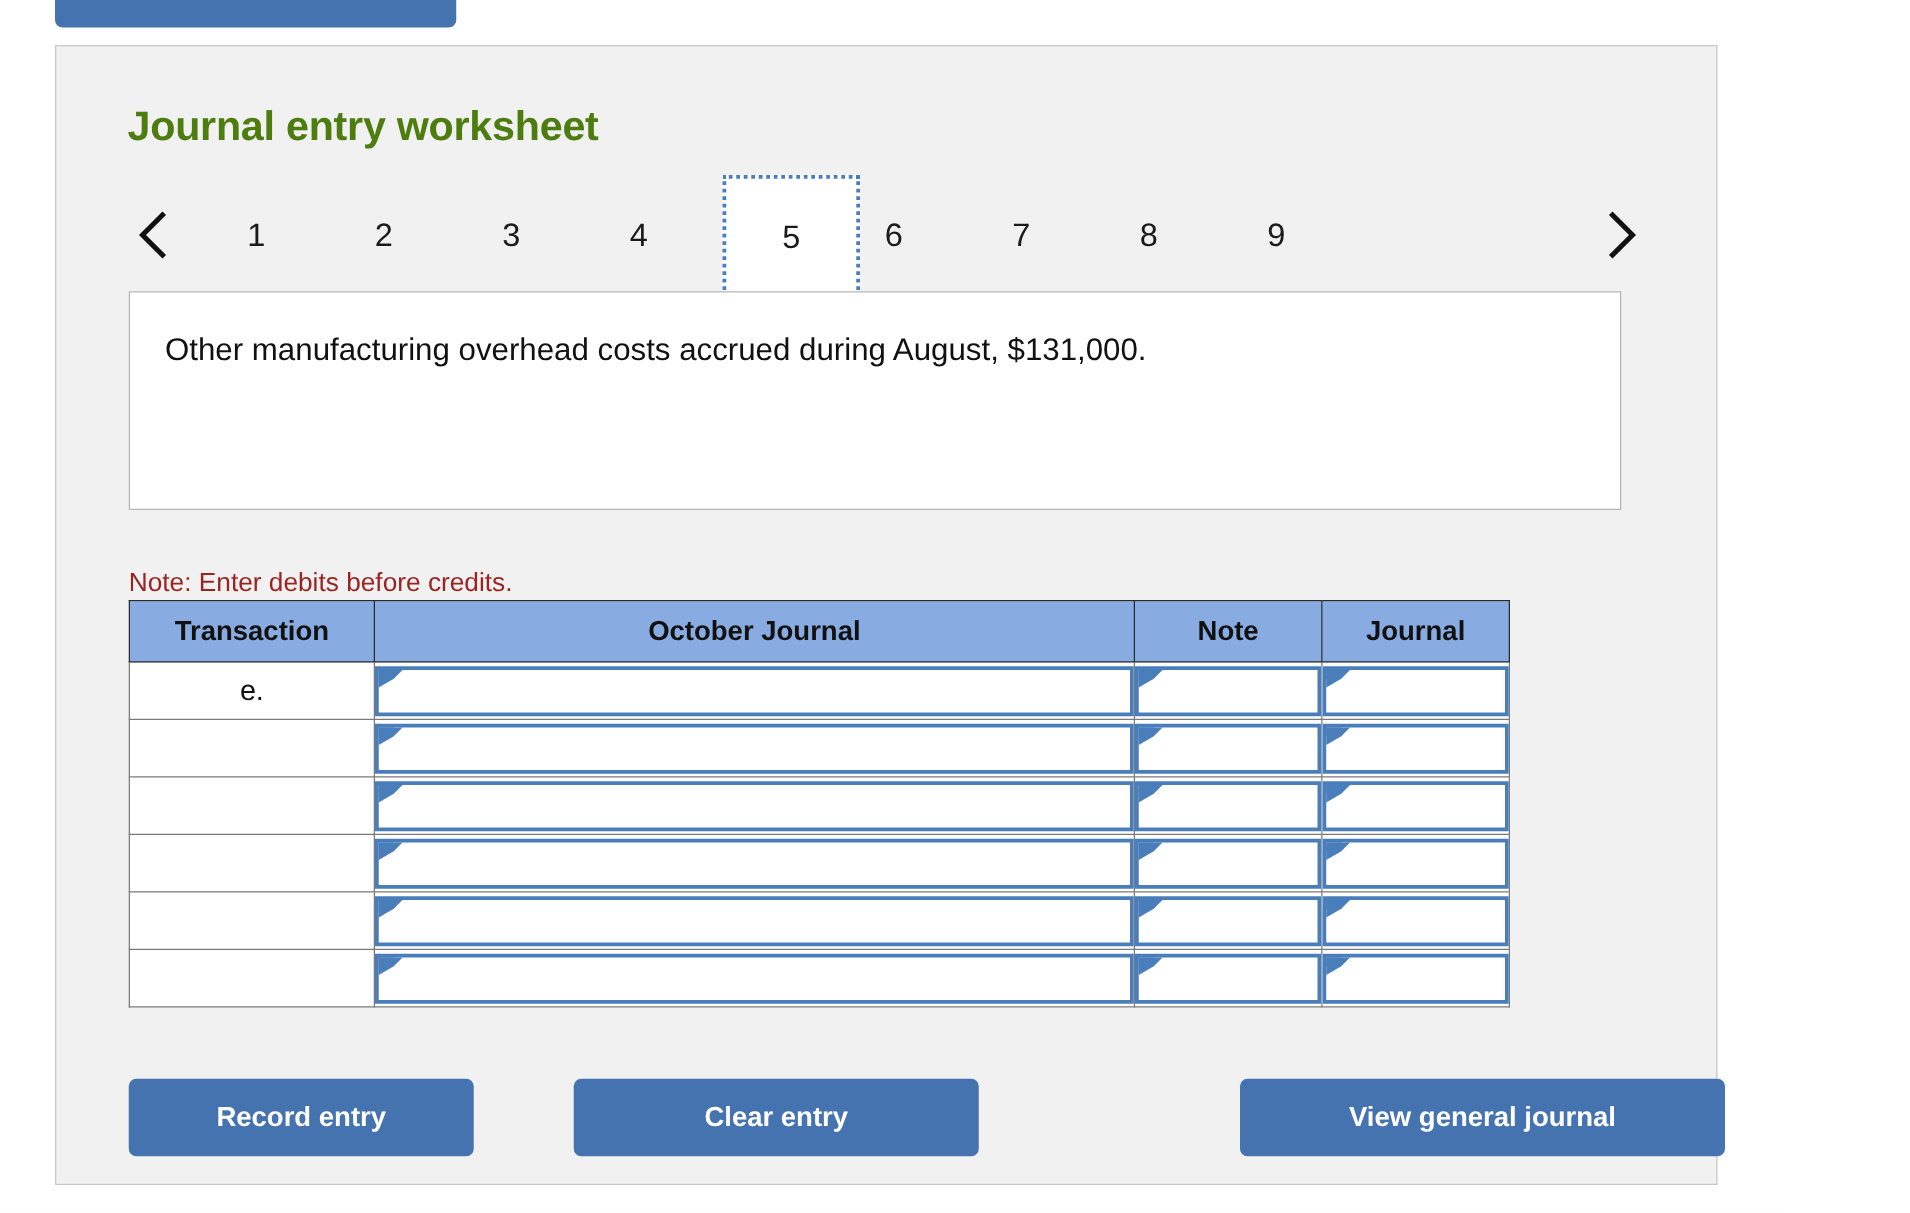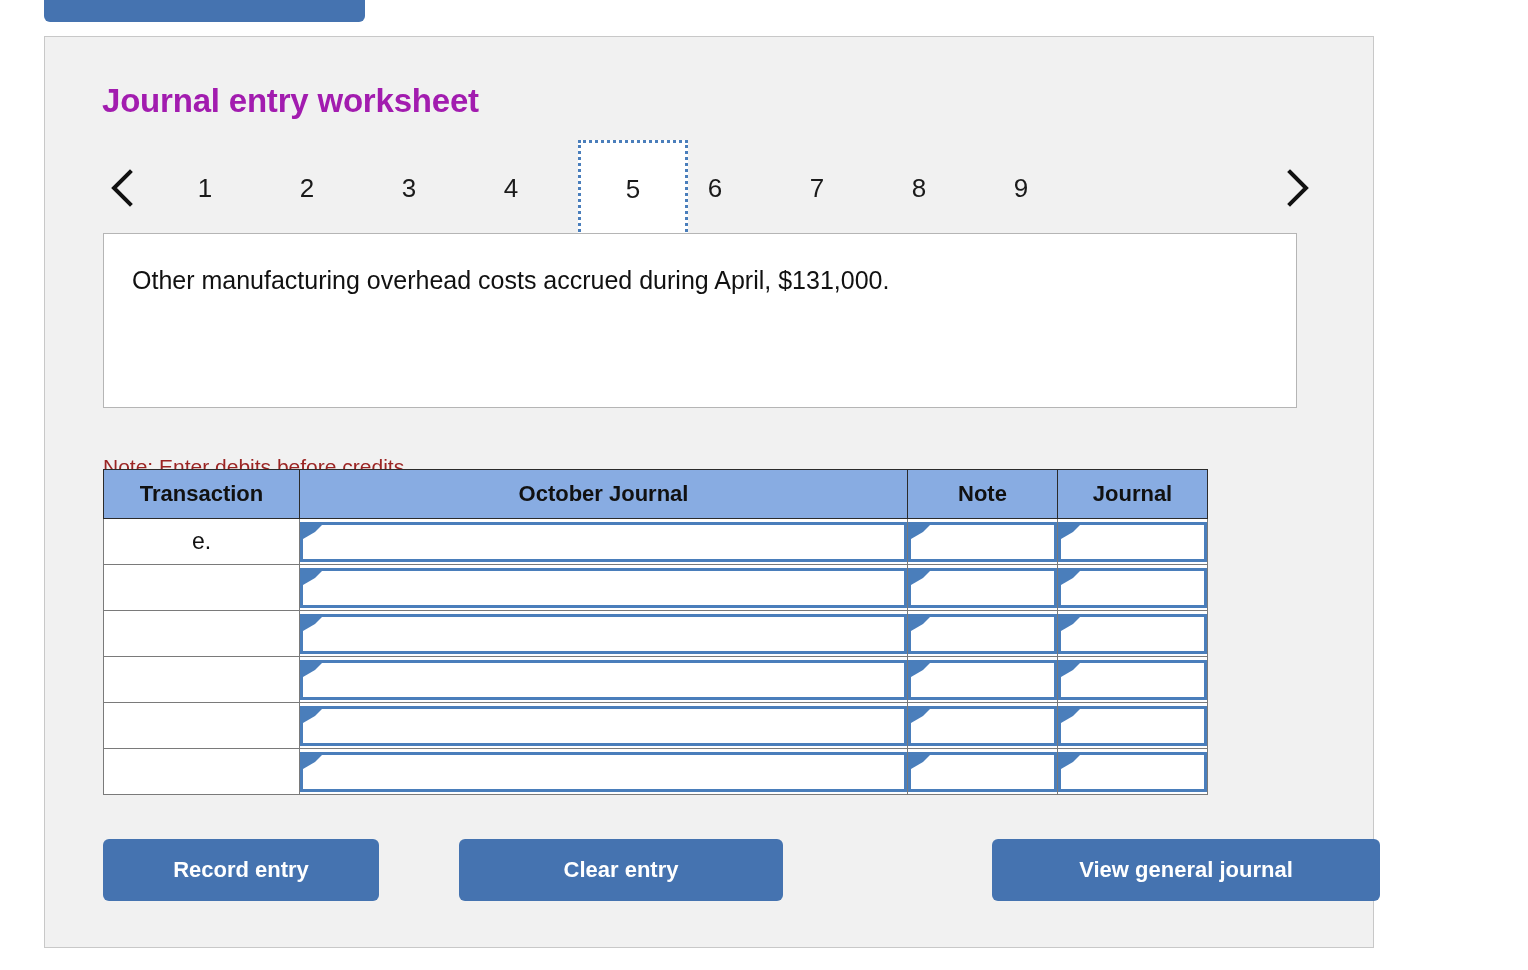--- a/index.html
+++ b/index.html
@@ -27,21 +27,21 @@
     width: 1330px; height: 912px;
     background: #F1F1F1;
     border: 1px solid #C8C8C8;
   }
 
   #page-title {
     position: absolute;
     left: 57px; top: 45px;
     font-size: 33px;
     font-weight: bold;
-    color: #a21caf;
+    color: #4d7c0f;
     letter-spacing: -0.2px;
     white-space: nowrap;
   }
 
   
   #pager {
     position: absolute;
     left: 57px; top: 115px;
     width: 1216px; height: 72px;
   }
@@ -95,21 +95,21 @@
     left: 58px; top: 385px;
     font-size: 21px;
     color: #9B2423;
     font-weight: normal;
     margin-top: 33px;
   }
 
   
   #journal-table {
     position: absolute;
-    left: 58px; top: 432px;
+    left: 58px; top: 443px;
     width: 1104px;
     border-collapse: collapse;
     table-layout: fixed;
   }
   #journal-table th {
     background: #88ACE2;
     border: 1px solid #2b2b2b;
     color: #111111;
     font-size: 22px;
     font-weight: bold;
@@ -162,20 +162,21 @@
     height: 62px;
     background: #4573B0;
     color: #ffffff;
     border: none;
     border-radius: 6px;
     font-family: "Liberation Sans", sans-serif;
     font-size: 22px;
     font-weight: bold;
     cursor: pointer;
     padding: 0 10px;
+    margin-top: 24px;
   }
   #btn-record-entry { left: 58px;  top: 802px; width: 276px; }
   #btn-clear-entry  { left: 414px; top: 802px; width: 324px; }
   #btn-view-journal { left: 947px; top: 802px; width: 388px; }
 </style>
 </head>
 <body>
 
 <div id="top-tab-stub"></div>
 
@@ -203,21 +204,21 @@
 
     <div class="pager-chevron" id="pager-next">
       <svg width="42" height="48" viewBox="0 0 42 48">
         <polyline points="14,8 30,24 14,40" fill="none" stroke="#111111" stroke-width="4" stroke-linecap="square" stroke-linejoin="miter"></polyline>
       </svg>
     </div>
 
   </div>
 
   <div id="instruction-box">
-    <div id="instruction-text">Other manufacturing overhead costs accrued during April, $131,000.</div>
+    <div id="instruction-text">Other manufacturing overhead costs accrued during August, $131,000.</div>
   </div>
 
   <div id="note-text">Note: Enter debits before credits.</div>
 
   <table id="journal-table">
     <colgroup>
       <col class="col-transaction">
       <col class="col-journal">
       <col class="col-debit">
       <col class="col-credit">

